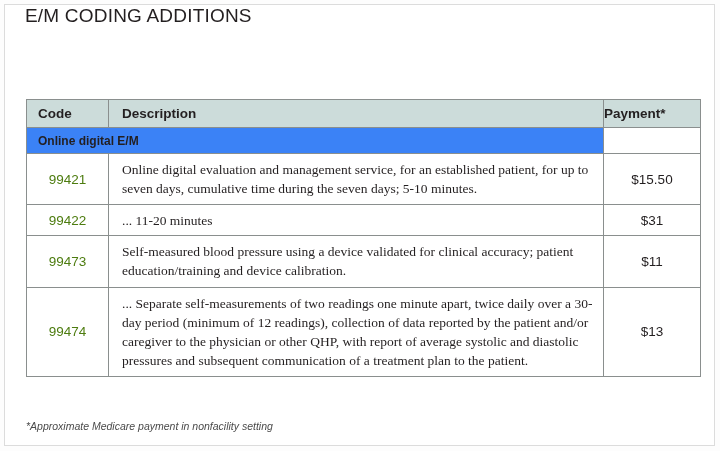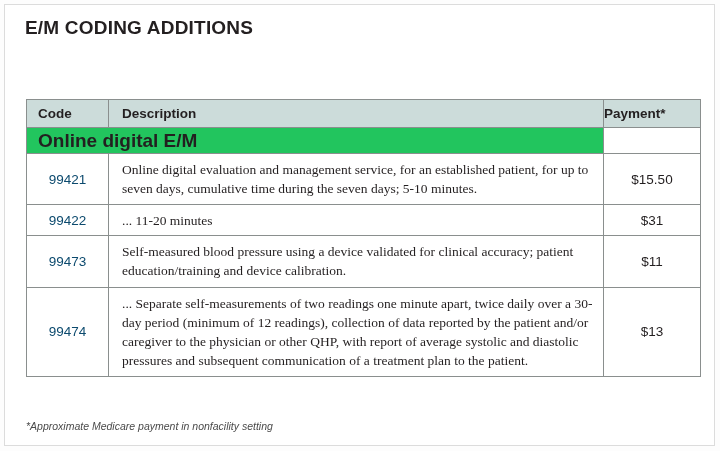--- a/index.html
+++ b/index.html
@@ -20,23 +20,23 @@
     top: 4px;
     width: 711px;
     height: 442px;
     background: #ffffff;
     border: 1px solid #dcdcdc;
     box-sizing: border-box;
   }
   .page-title {
     position: absolute;
     left: 20px;
-    top: 12px;
+    top: 0;
     font-size: 19px;
-    font-weight: bold;
+    font-weight: normal;
     letter-spacing: 0.2px;
     color: #231f20;
     white-space: nowrap;
   }
   .coding-table {
     position: absolute;
     left: 21px;
     top: 54px;
     width: 674px;
     border-collapse: collapse;
@@ -57,35 +57,35 @@
     font-size: 13.5px;
     font-weight: bold;
     height: 27px;
     color: #231f20;
   }
   th.head-code { text-align: left; padding-left: 11px; }
   th.head-desc { text-align: left; padding-left: 13px; }
   th.head-pay  { text-align: left; }
 
   td.section-label {
-    font-size: 19px;
+    font-size: 12px;
     font-weight: bold;
     height: 25px;
     padding-left: 11px;
     text-align: left;
-    background: #22c55e;
+    background: #3b82f6;
   }
   td.section-pay {
     background: #ffffff;
   }
 
   td.cell-code {
     text-align: center;
     font-size: 13.5px;
-    color: #0c4a6e;
+    color: #4d7c0f;
   }
   td.cell-desc {
     text-align: left;
     font-size: 13.5px;
     line-height: 1.42;
     padding: 6px 10px 6px 13px;
     color: #231f20;
     font-family: Liberation Serif, serif;
   }
   td.cell-pay {

